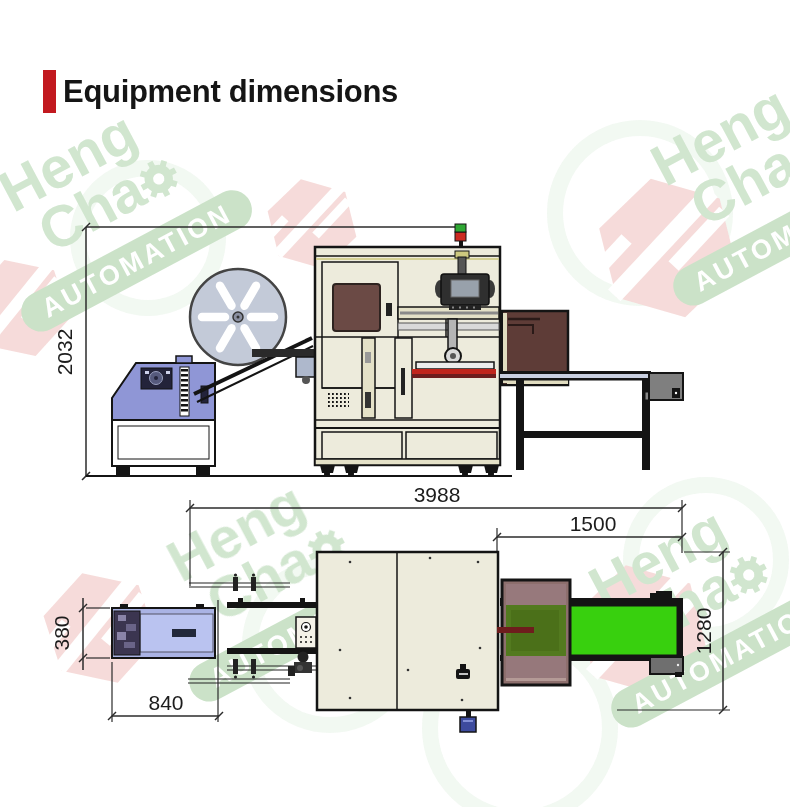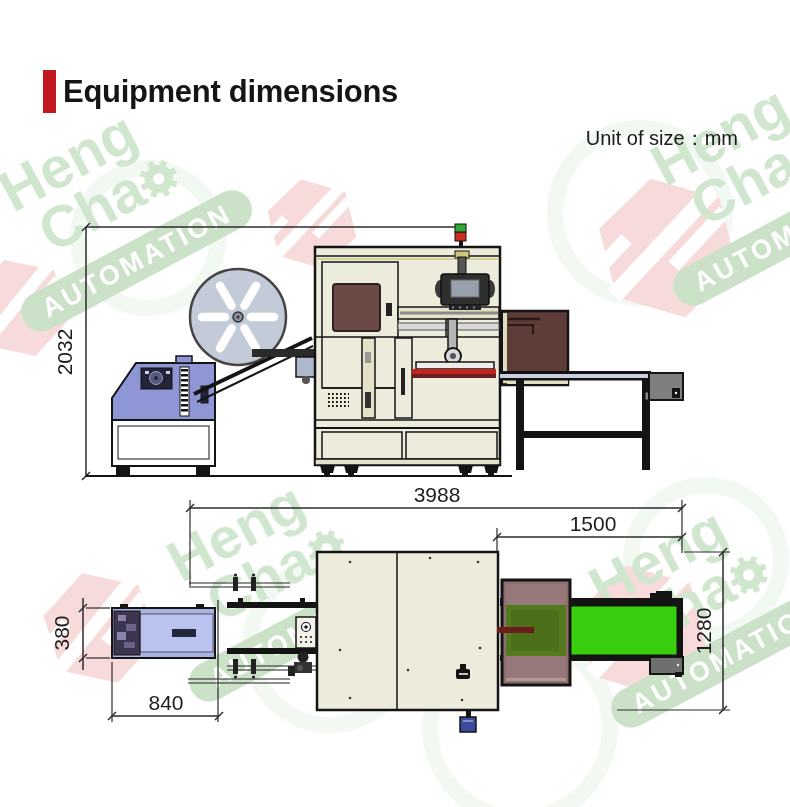--- a/index.html
+++ b/index.html
@@ -349,15 +349,14 @@
       <line class="dim" x1="719" y1="714" x2="727" y2="706"></line>
       <text class="dimtext" x="711" y="631" text-anchor="middle" transform="rotate(-90 711 631)">1280</text>
     </g>
   </g>
 </svg>
 
 <div class="title-row">
   <span class="accent"></span>
   <h1 class="page-title">Equipment dimensions</h1>
 </div>
-<div class="unit-label">Unit of size：mm</div>
 
 </div>
 
 </body></html>

